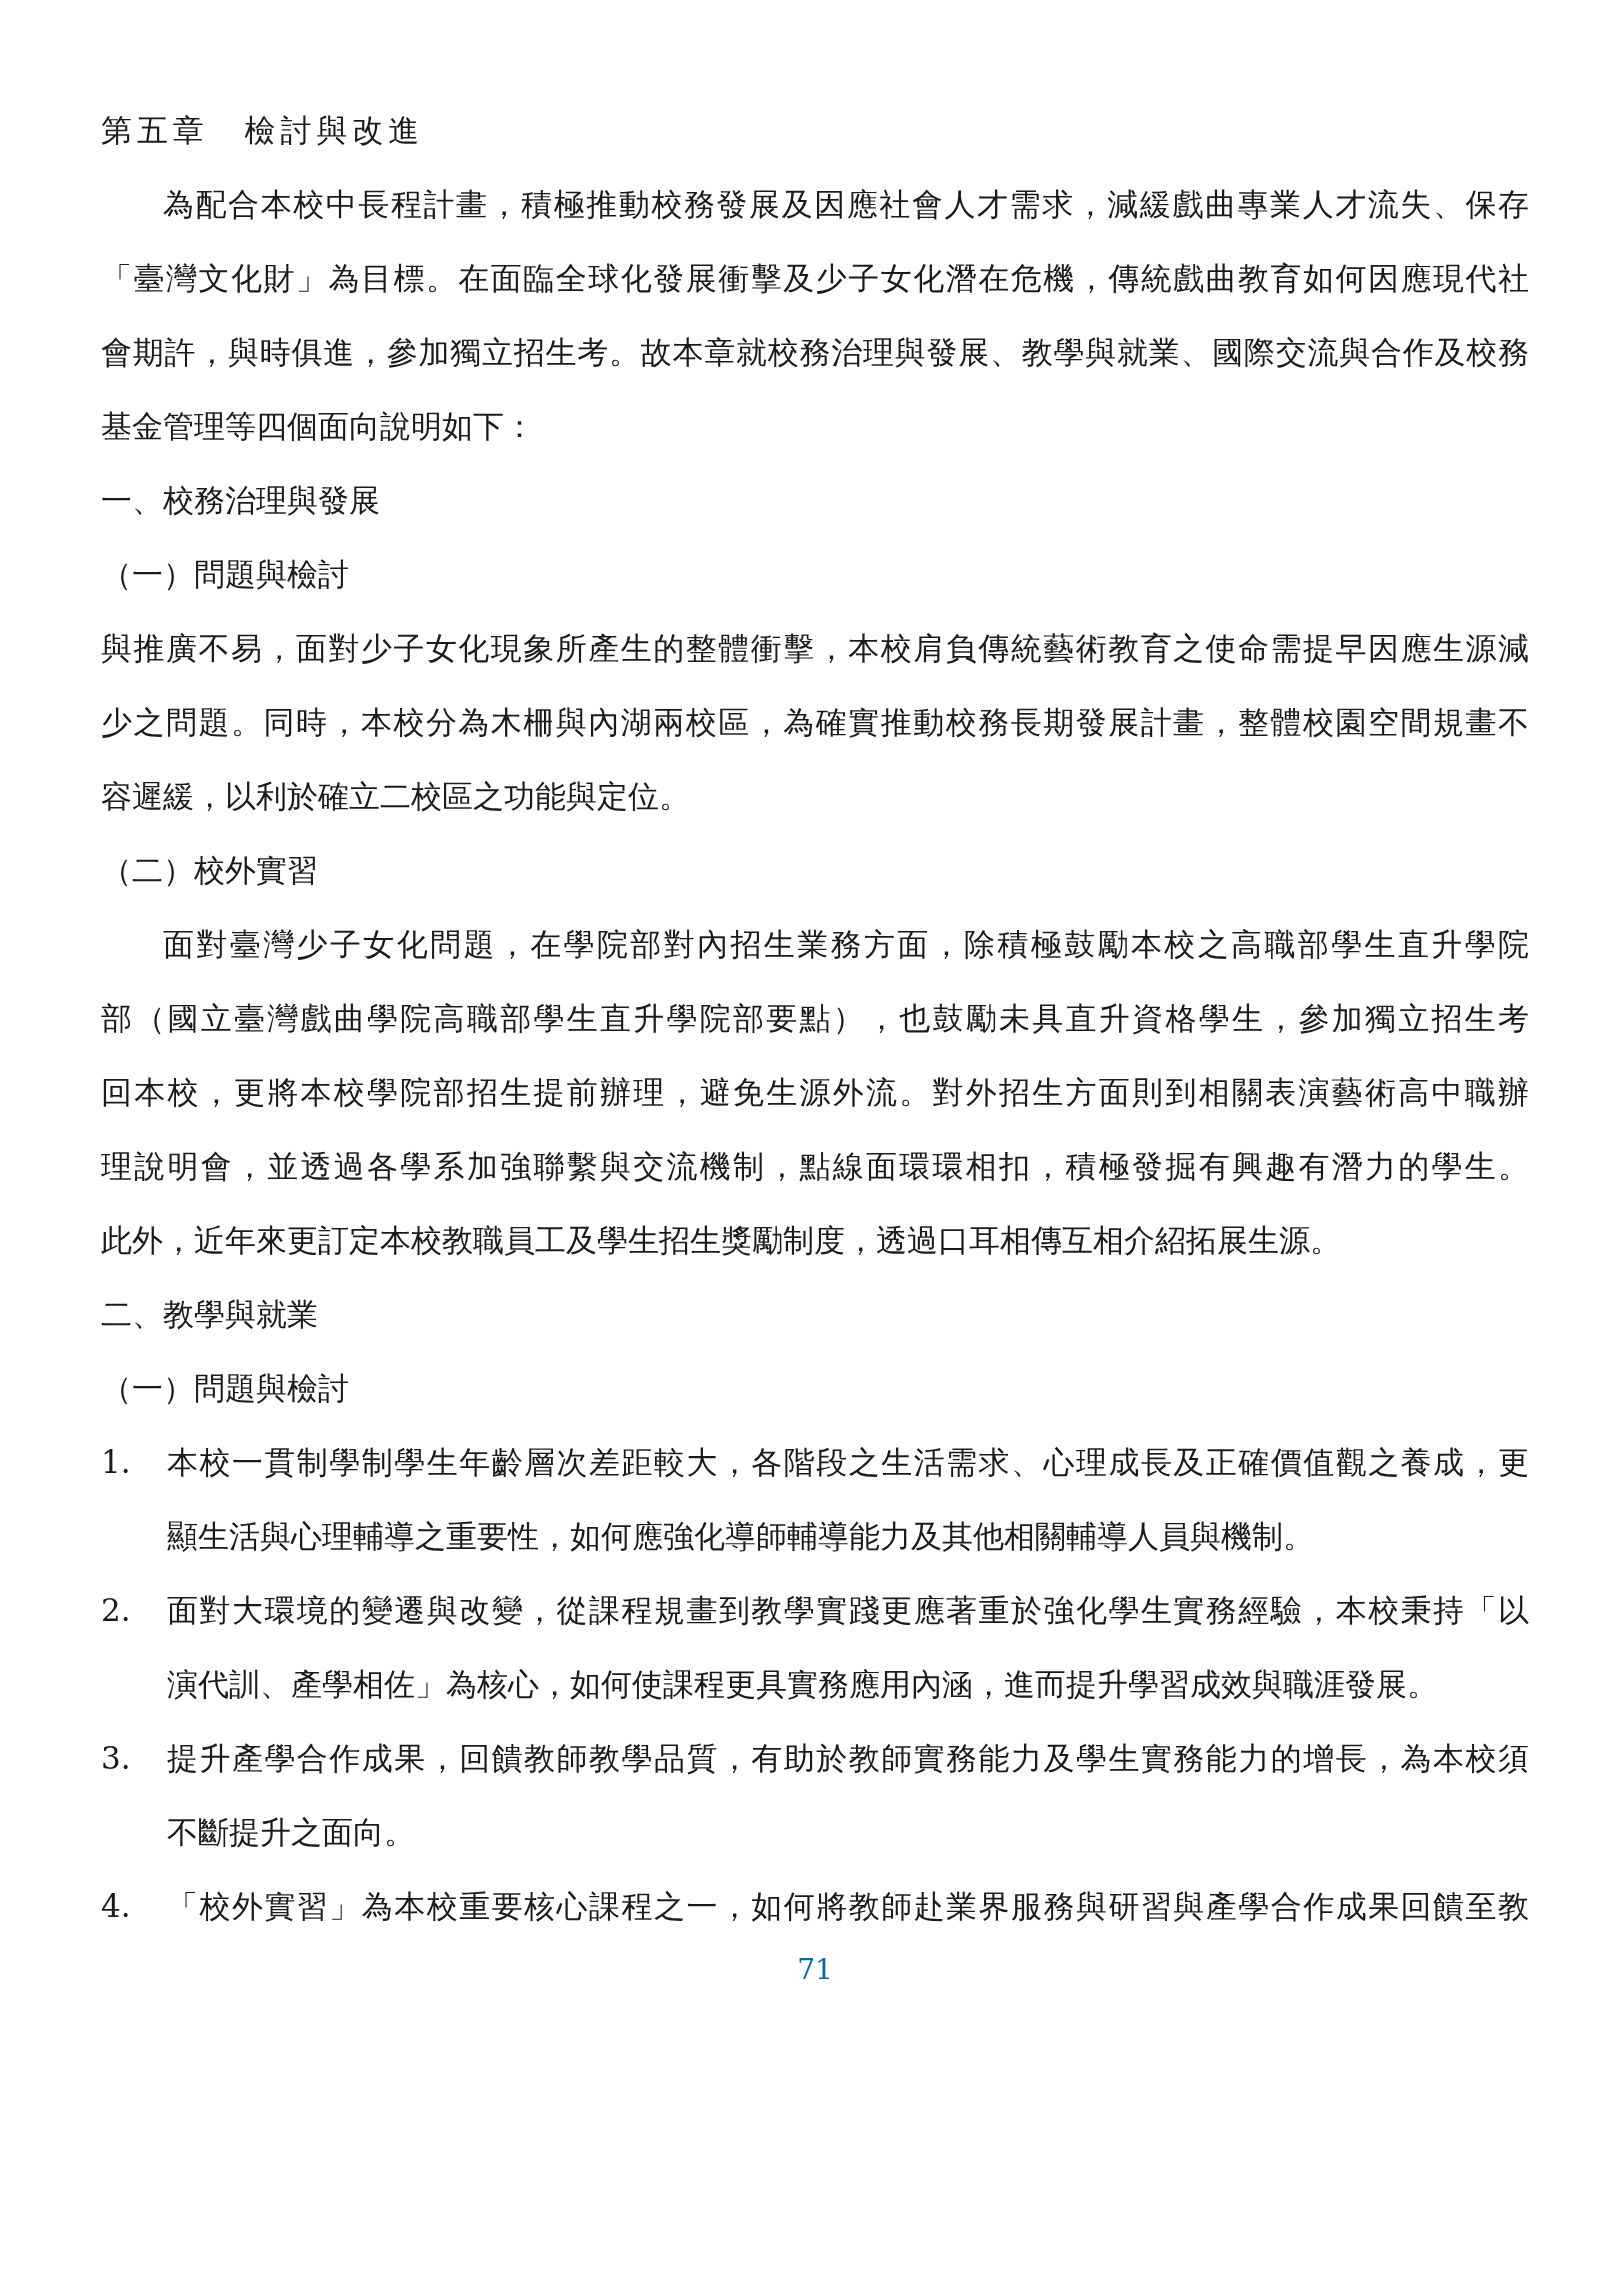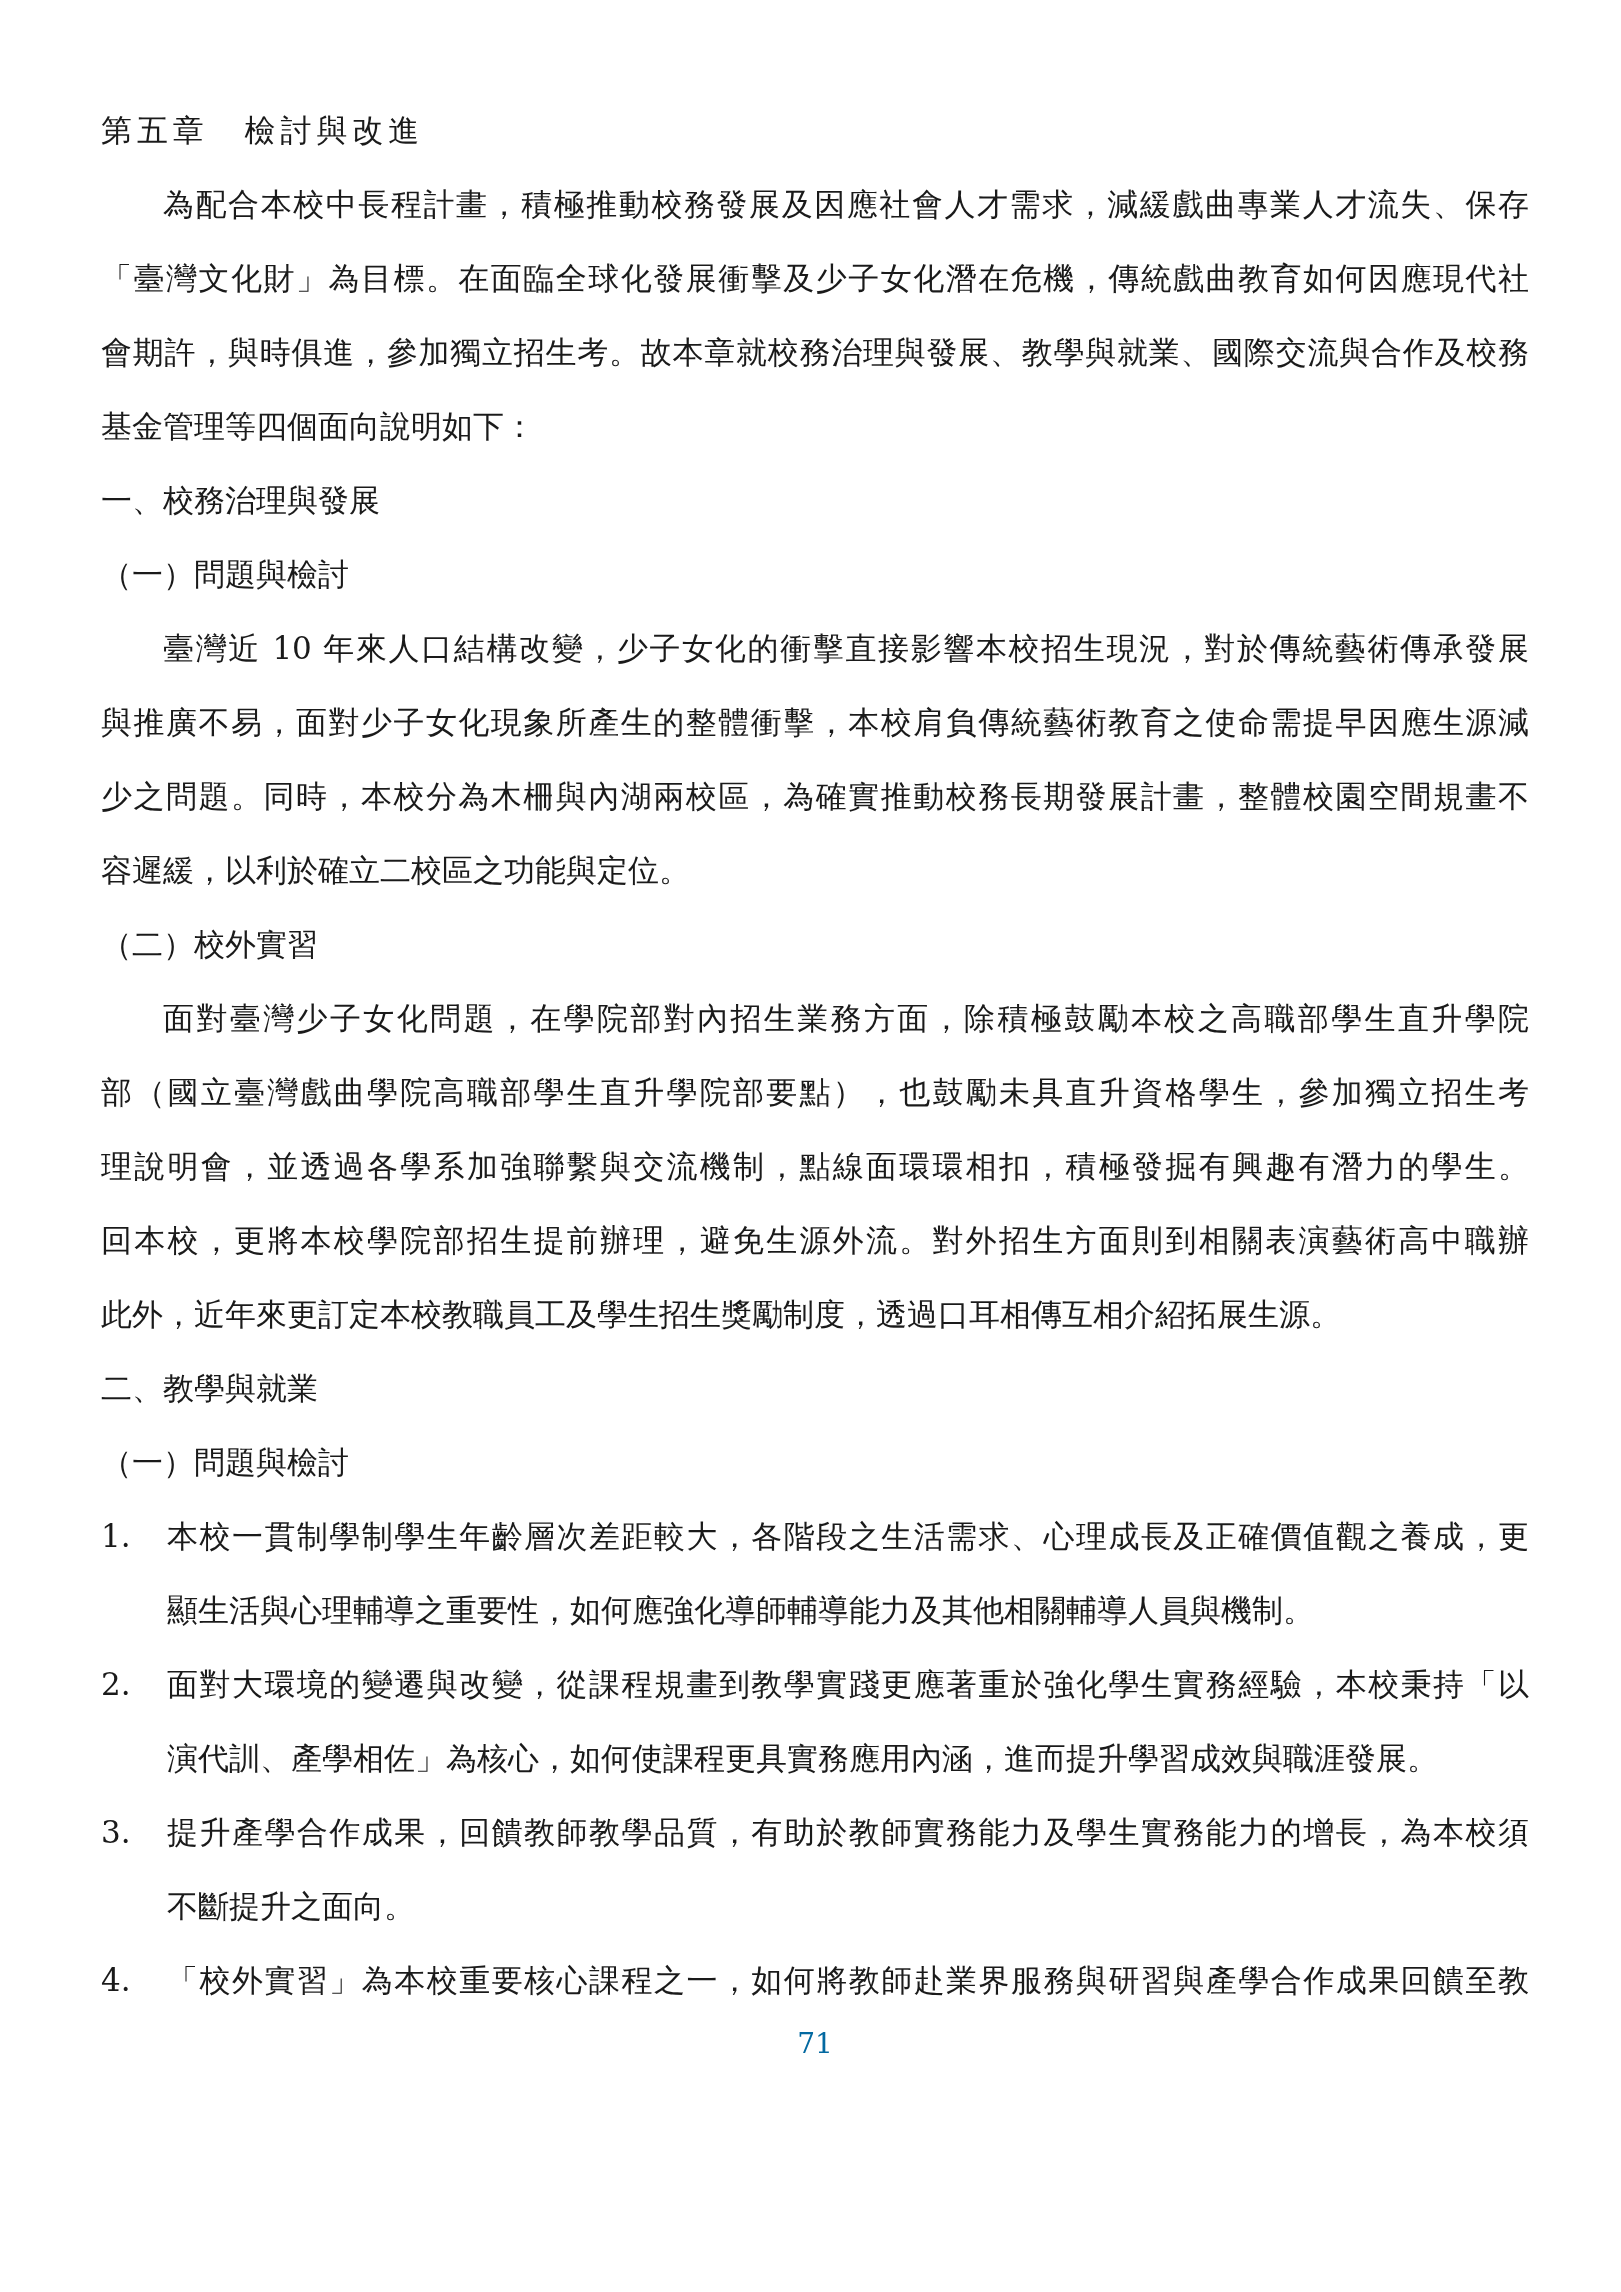--- a/index.html
+++ b/index.html
@@ -45,31 +45,30 @@
   <div class="line chapter">第五章　檢討與改進</div>
 
   <div class="line fill ind">為配合本校中長程計畫，積極推動校務發展及因應社會人才需求，減緩戲曲專業人才流失、保存</div>
   <div class="line fill">「臺灣文化財」為目標。在面臨全球化發展衝擊及少子女化潛在危機，傳統戲曲教育如何因應現代社</div>
   <div class="line fill">會期許，與時俱進，參加獨立招生考。故本章就校務治理與發展、教學與就業、國際交流與合作及校務</div>
   <div class="line">基金管理等四個面向說明如下：</div>
 
   <div class="line">一、校務治理與發展</div>
   <div class="line">（一）問題與檢討</div>
 
-  <div class="line fill ind">臺灣近 10 年來人口結構改變，少子女化的衝擊直接影響本校招生現況，對於傳統藝術傳承發展</div>
   <div class="line fill">與推廣不易，面對少子女化現象所產生的整體衝擊，本校肩負傳統藝術教育之使命需提早因應生源減</div>
   <div class="line fill">少之問題。同時，本校分為木柵與內湖兩校區，為確實推動校務長期發展計畫，整體校園空間規畫不</div>
   <div class="line">容遲緩，以利於確立二校區之功能與定位。</div>
 
   <div class="line">（二）校外實習</div>
 
   <div class="line fill ind">面對臺灣少子女化問題，在學院部對內招生業務方面，除積極鼓勵本校之高職部學生直升學院</div>
   <div class="line fill">部（國立臺灣戲曲學院高職部學生直升學院部要點），也鼓勵未具直升資格學生，參加獨立招生考</div>
+  <div class="line fill">回本校，更將本校學院部招生提前辦理，避免生源外流。對外招生方面則到相關表演藝術高中職辦</div>
   <div class="line fill">理說明會，並透過各學系加強聯繫與交流機制，點線面環環相扣，積極發掘有興趣有潛力的學生。</div>
-  <div class="line fill">回本校，更將本校學院部招生提前辦理，避免生源外流。對外招生方面則到相關表演藝術高中職辦</div>
   <div class="line">此外，近年來更訂定本校教職員工及學生招生獎勵制度，透過口耳相傳互相介紹拓展生源。</div>
 
   <div class="line">二、教學與就業</div>
   <div class="line">（一）問題與檢討</div>
 
   <div class="line listline">
     <span class="num">1.</span>
     <span class="txt fill">本校一貫制學制學生年齡層次差距較大，各階段之生活需求、心理成長及正確價值觀之養成，更</span>
   </div>
   <div class="line hang">顯生活與心理輔導之重要性，如何應強化導師輔導能力及其他相關輔導人員與機制。</div>

